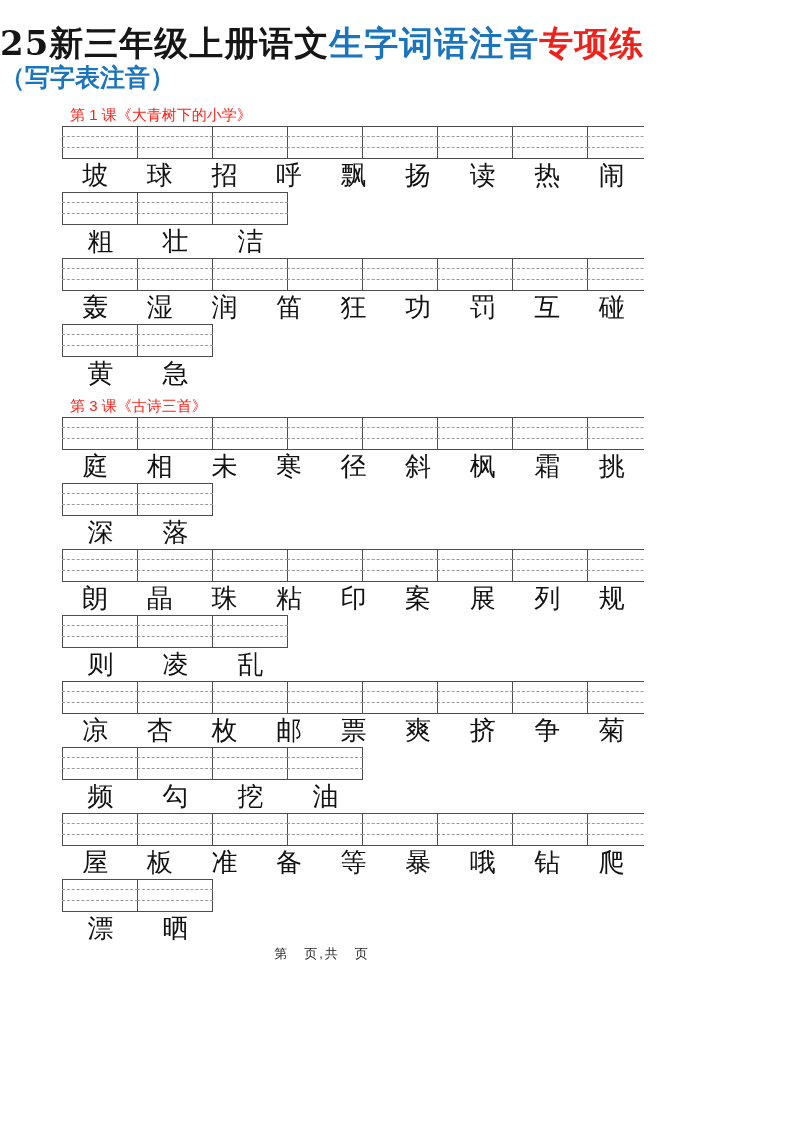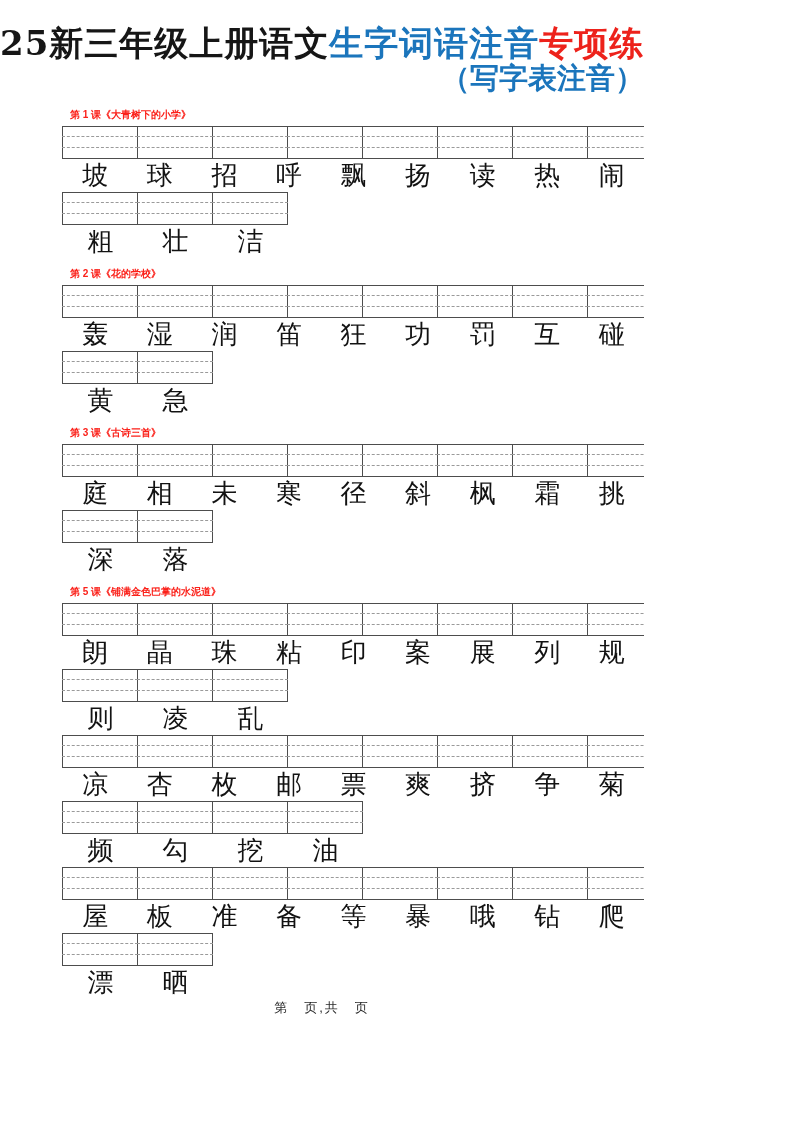--- a/index.html
+++ b/index.html
@@ -17,33 +17,33 @@
     line-height:42px;
     font-weight:bold;
     letter-spacing:1px;
     font-family:"DejaVu Serif","Liberation Serif",serif;
     color:#161616;
     white-space:nowrap;
   }
   .title .t-blue { color:var(--accent-blue,#1b75bc); }
   .title .t-red  { color:var(--accent-red,#ed221b); }
   .subtitle {
-    text-align:right;
-    font-size:29px;
+    text-align:left;
+    font-size:25px;
     line-height:28px;
     font-weight:bold;
     color:var(--accent-blue,#1b75bc);
     font-family:"DejaVu Serif","Liberation Serif",serif;
   }
   .lessons { padding-left:62px; padding-top:5px; }
   .lesson-header {
     color:var(--lesson-red,#fb2019);
-    font-size:10px;
+    font-size:15px;
     line-height:17px;
-    font-weight:bold;
+    font-weight:normal;
     margin:9px 0 3px 8px;
     font-family:"Liberation Sans",sans-serif;
   }
   .pinyin-grid {
     display:flex;
     width:max-content;
     border:1.5px solid var(--grid-line,#4d4d4d);
     background:#fff;
   }
   .pinyin-cell {
@@ -117,21 +117,20 @@
           <div class="pinyin-cell"></div>
           <div class="pinyin-cell"></div>
         </div>
         <div class="char-row">
           <div class="char-cell">粗</div>
           <div class="char-cell">壮</div>
           <div class="char-cell">洁</div>
         </div>
       </div>
       <div class="lesson">
-        <div class="lesson-header">第 2 课《花的学校》</div>
         <div class="pinyin-grid">
           <div class="pinyin-cell"></div>
           <div class="pinyin-cell"></div>
           <div class="pinyin-cell"></div>
           <div class="pinyin-cell"></div>
           <div class="pinyin-cell"></div>
           <div class="pinyin-cell"></div>
           <div class="pinyin-cell"></div>
           <div class="pinyin-cell"></div>
           <div class="pinyin-cell"></div>
@@ -183,21 +182,20 @@
         <div class="pinyin-grid">
           <div class="pinyin-cell"></div>
           <div class="pinyin-cell"></div>
         </div>
         <div class="char-row">
           <div class="char-cell">深</div>
           <div class="char-cell">落</div>
         </div>
       </div>
       <div class="lesson">
-        <div class="lesson-header">第 5 课《铺满金色巴掌的水泥道》</div>
         <div class="pinyin-grid">
           <div class="pinyin-cell"></div>
           <div class="pinyin-cell"></div>
           <div class="pinyin-cell"></div>
           <div class="pinyin-cell"></div>
           <div class="pinyin-cell"></div>
           <div class="pinyin-cell"></div>
           <div class="pinyin-cell"></div>
           <div class="pinyin-cell"></div>
           <div class="pinyin-cell"></div>

